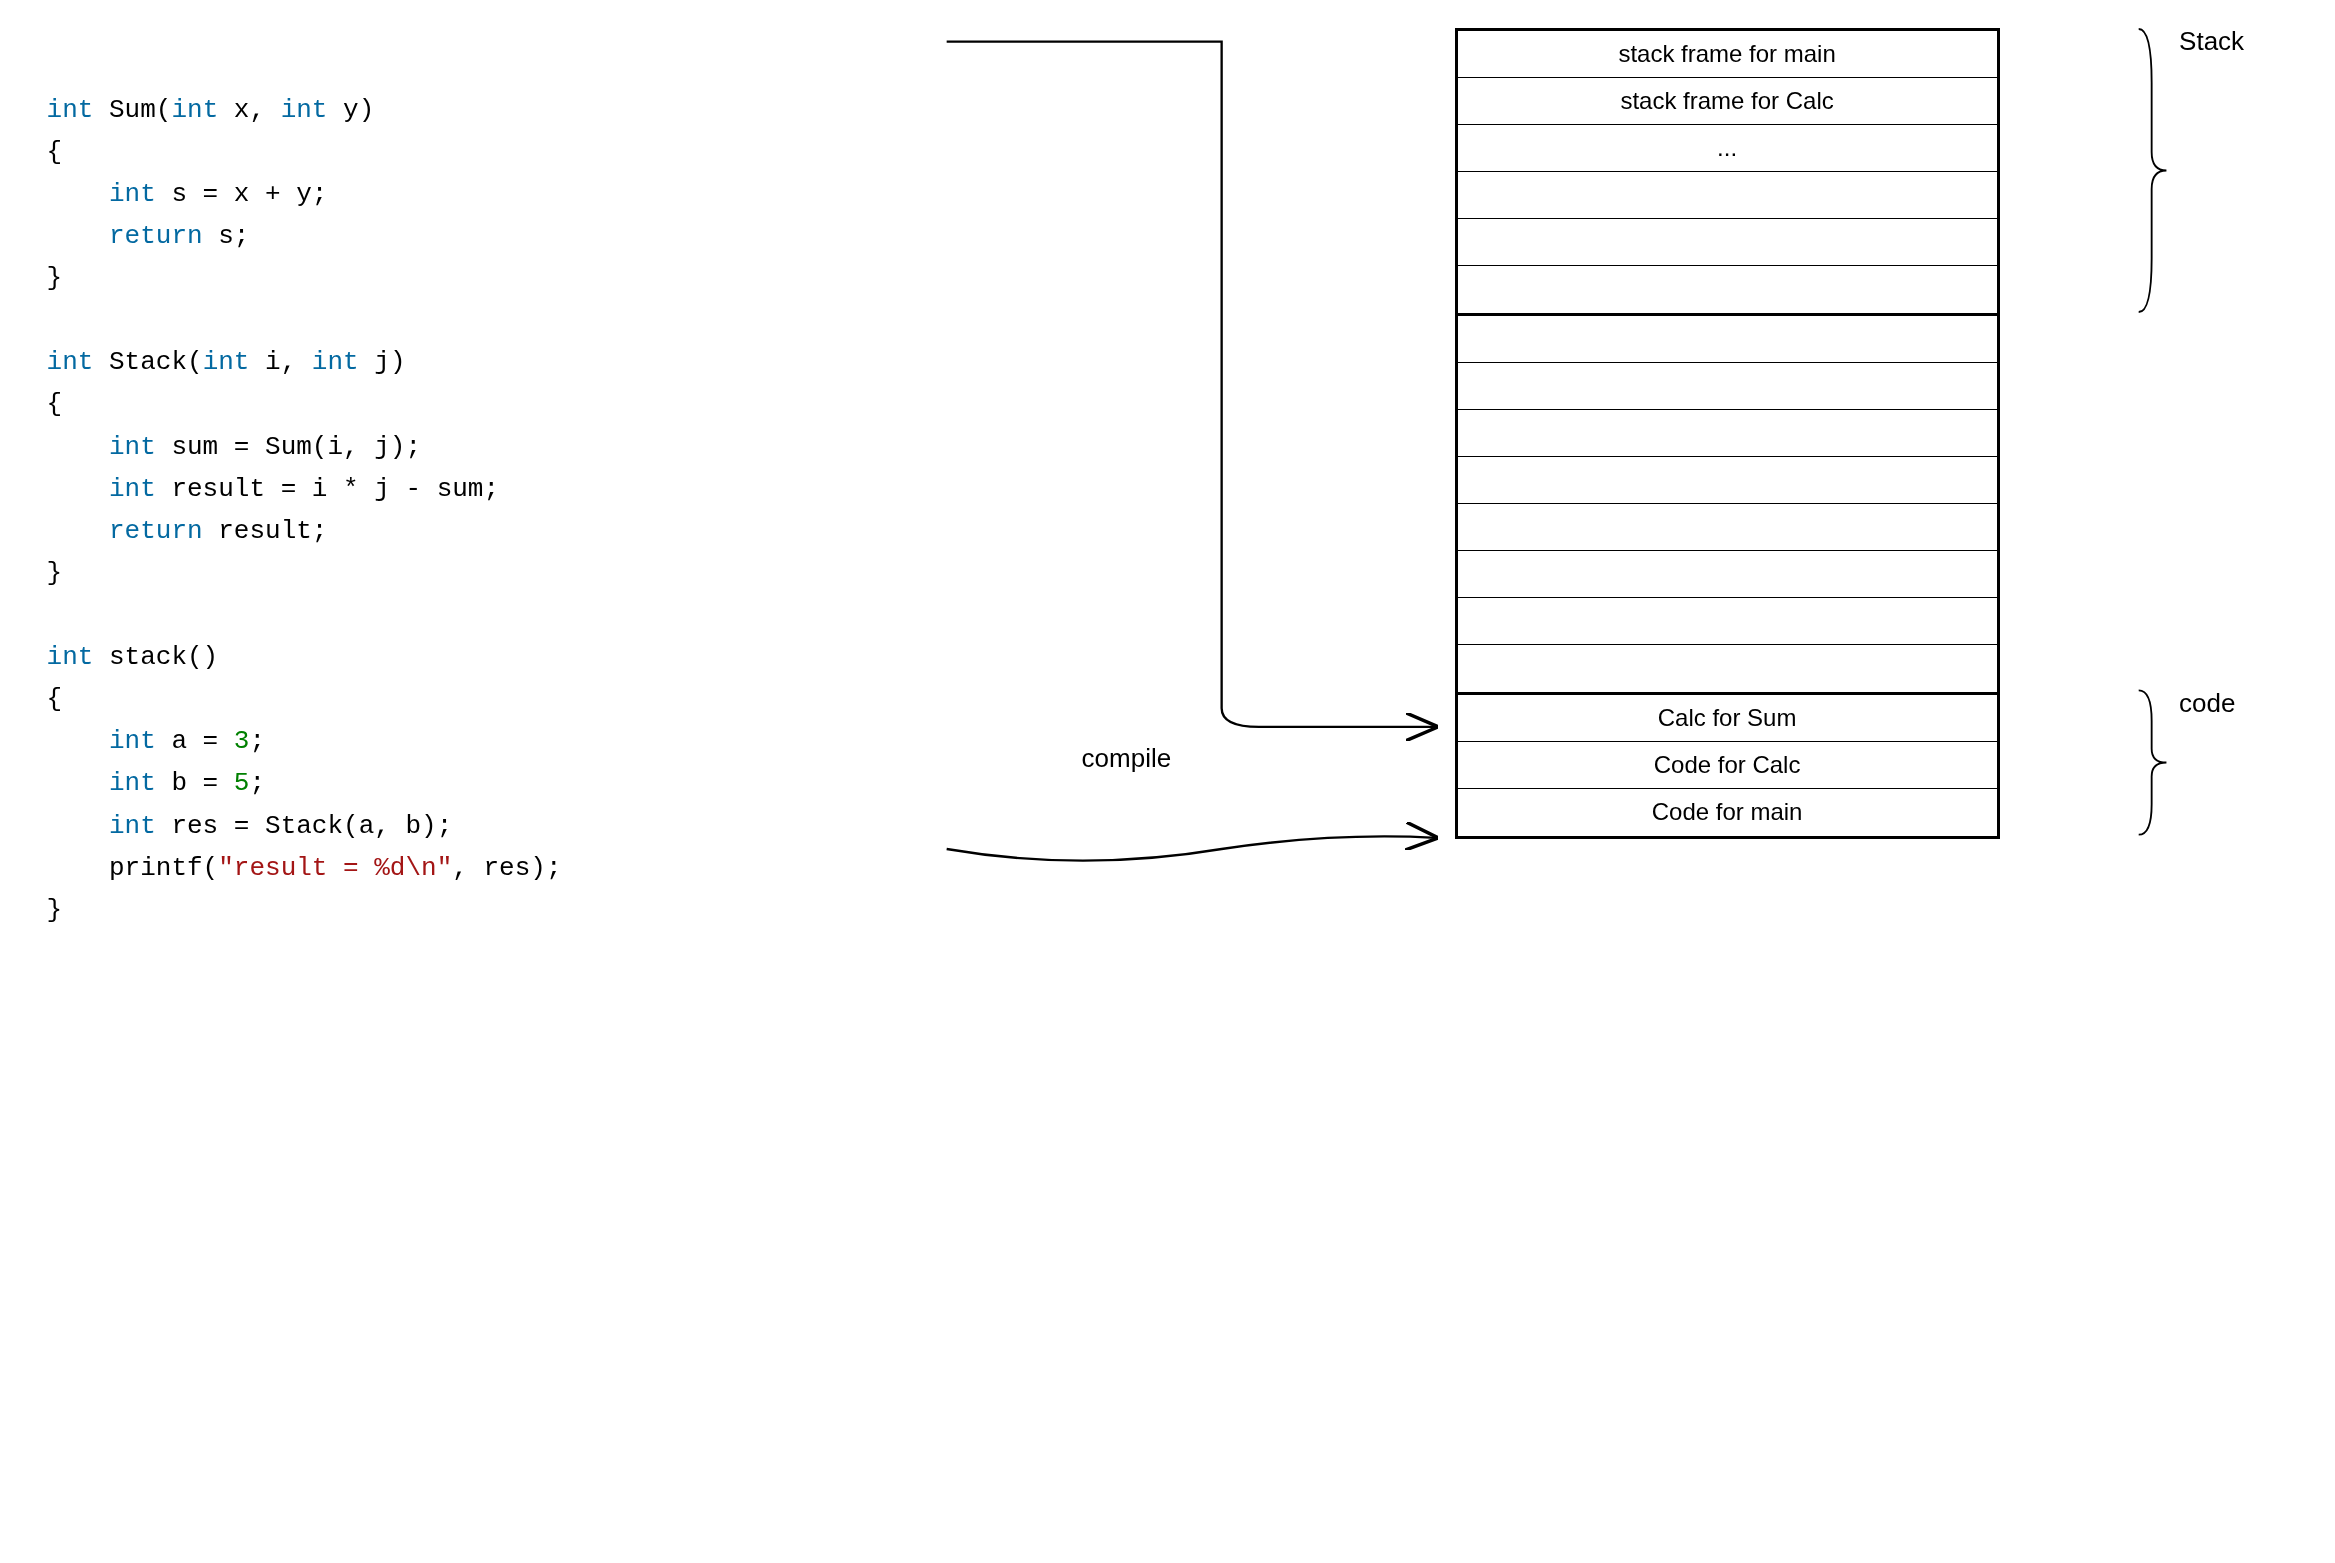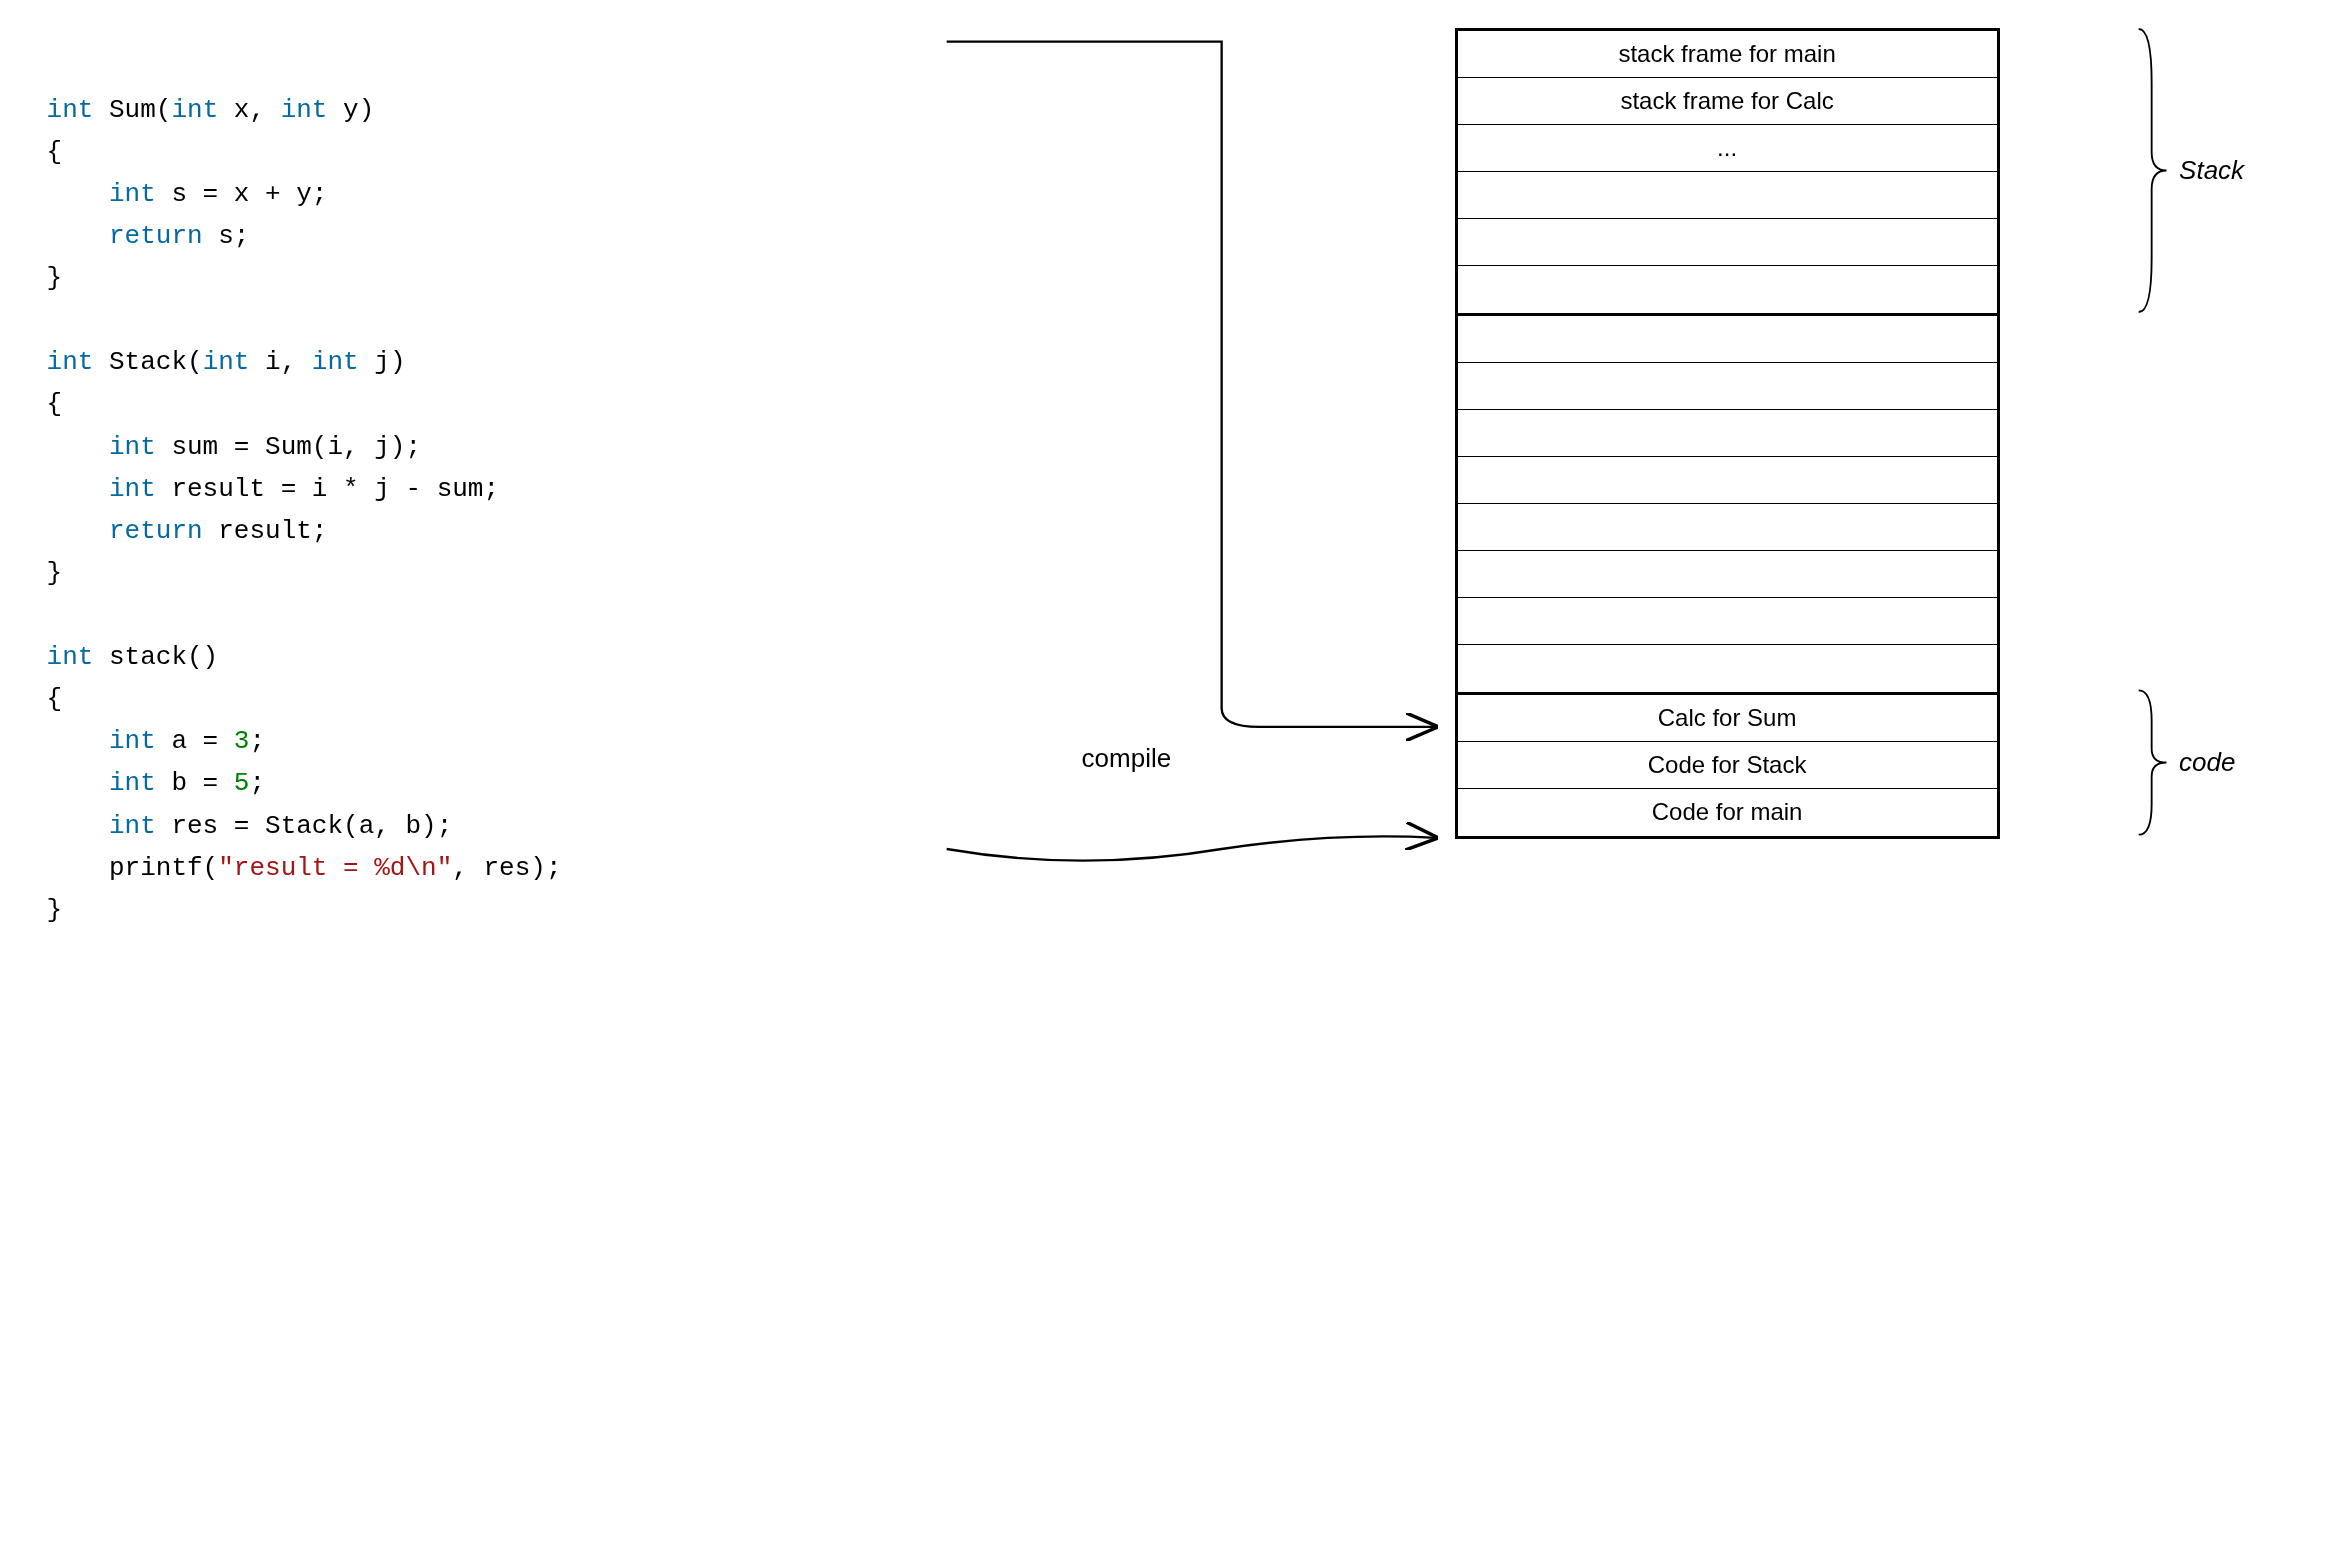--- a/index.html
+++ b/index.html
@@ -47,22 +47,21 @@
     font-size: 24px;
     font-weight: 500;
   }
   .segment .mem-row:last-child { border-bottom: none; }
 
   .brace {
     position: absolute;
     font-family: Arial, Helvetica, sans-serif;
     font-size: 26px;
     display: flex;
-    align-items: center;
-    font-style: italic;
+    align-items: flex-start;
   }
   .brace-svg { display: block; }
 
   .label-text {
     font-family: Arial, Helvetica, sans-serif;
     font-size: 26px;
     margin-left: 7.5px;
   }
 
   .compile-label {
@@ -118,21 +117,21 @@
         <div class="mem-row"></div>
         <div class="mem-row"></div>
         <div class="mem-row"></div>
         <div class="mem-row"></div>
         <div class="mem-row"></div>
         <div class="mem-row"></div>
         <div class="mem-row"></div>
       </div>
     <div class="segment" id="code-seg">
         <div class="mem-row">Calc for Sum</div>
-        <div class="mem-row">Code for Stack</div>
+        <div class="mem-row">Code for Calc</div>
         <div class="mem-row">Code for main</div>
       </div>
   </div>
 
   <div class="brace" style="left:2116px; top:7.5px;">
     <svg class="brace-svg" width="37" height="289" viewBox="0 0 40 310">
       <path d="M4,2 Q18,2 18,60 L18,135 Q18,155 34,155 Q18,155 18,175 L18,250 Q18,308 4,308" fill="none" stroke="#000" stroke-width="2"></path>
     </svg>
     <span class="label-text">Stack</span>
   </div>

